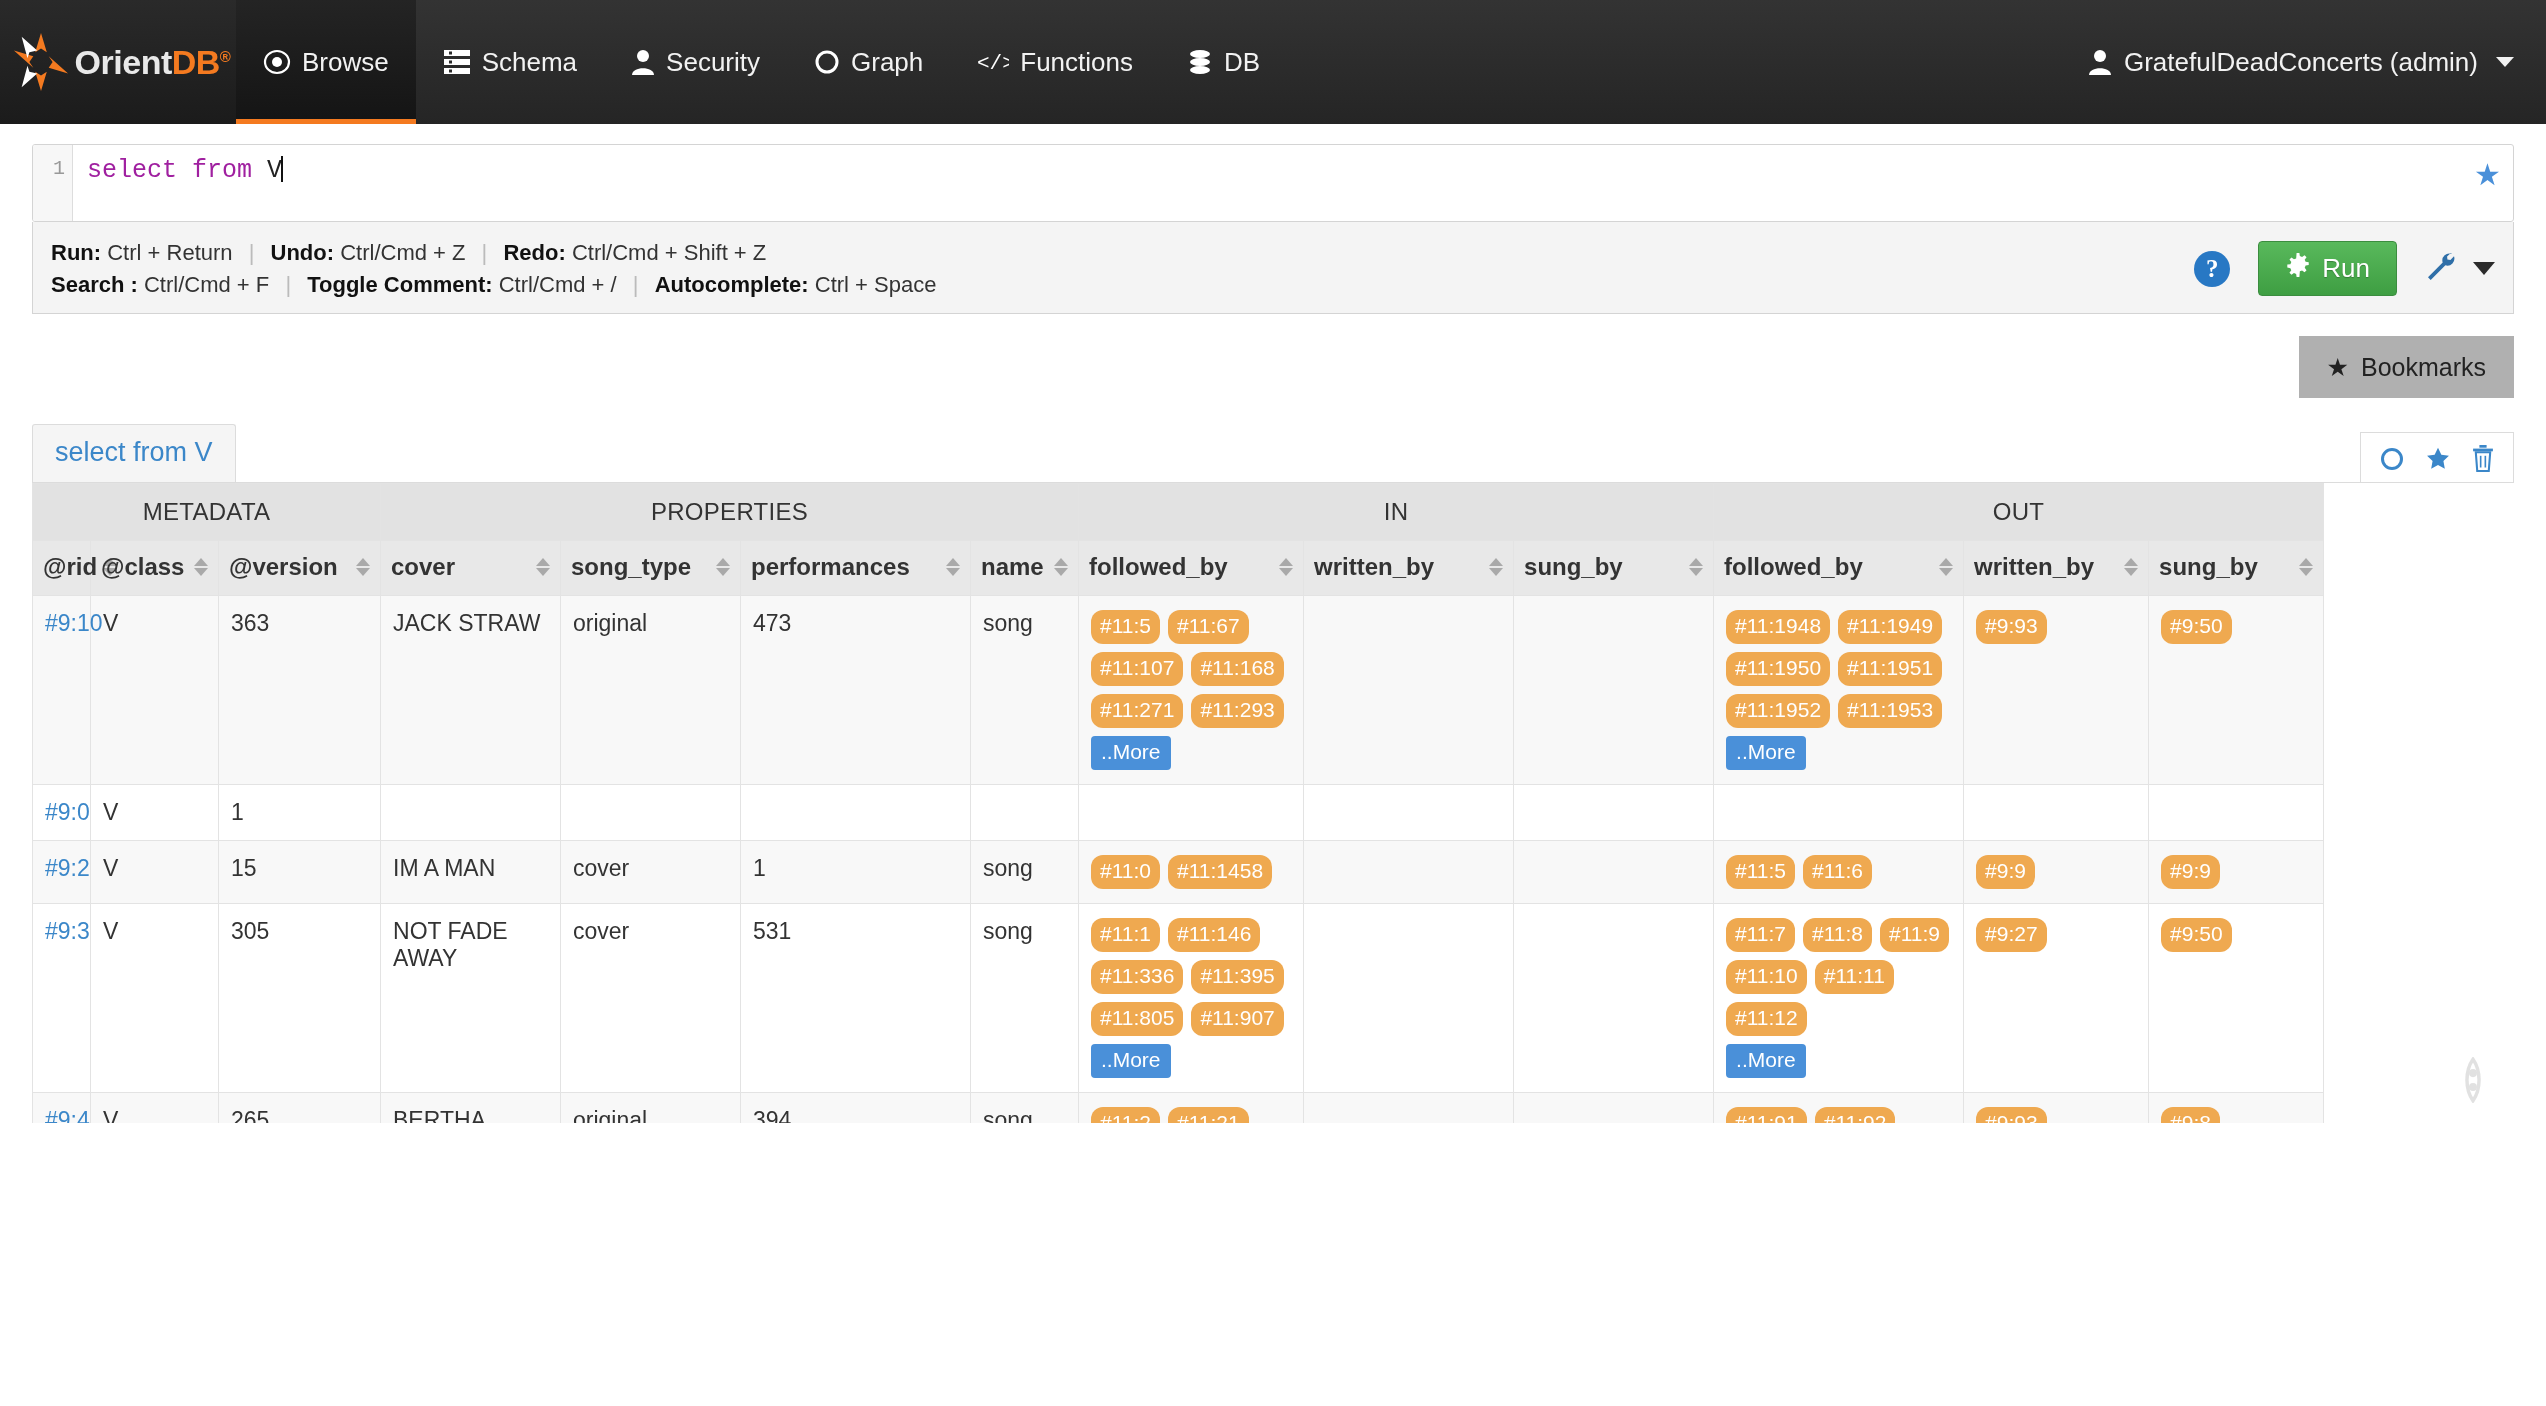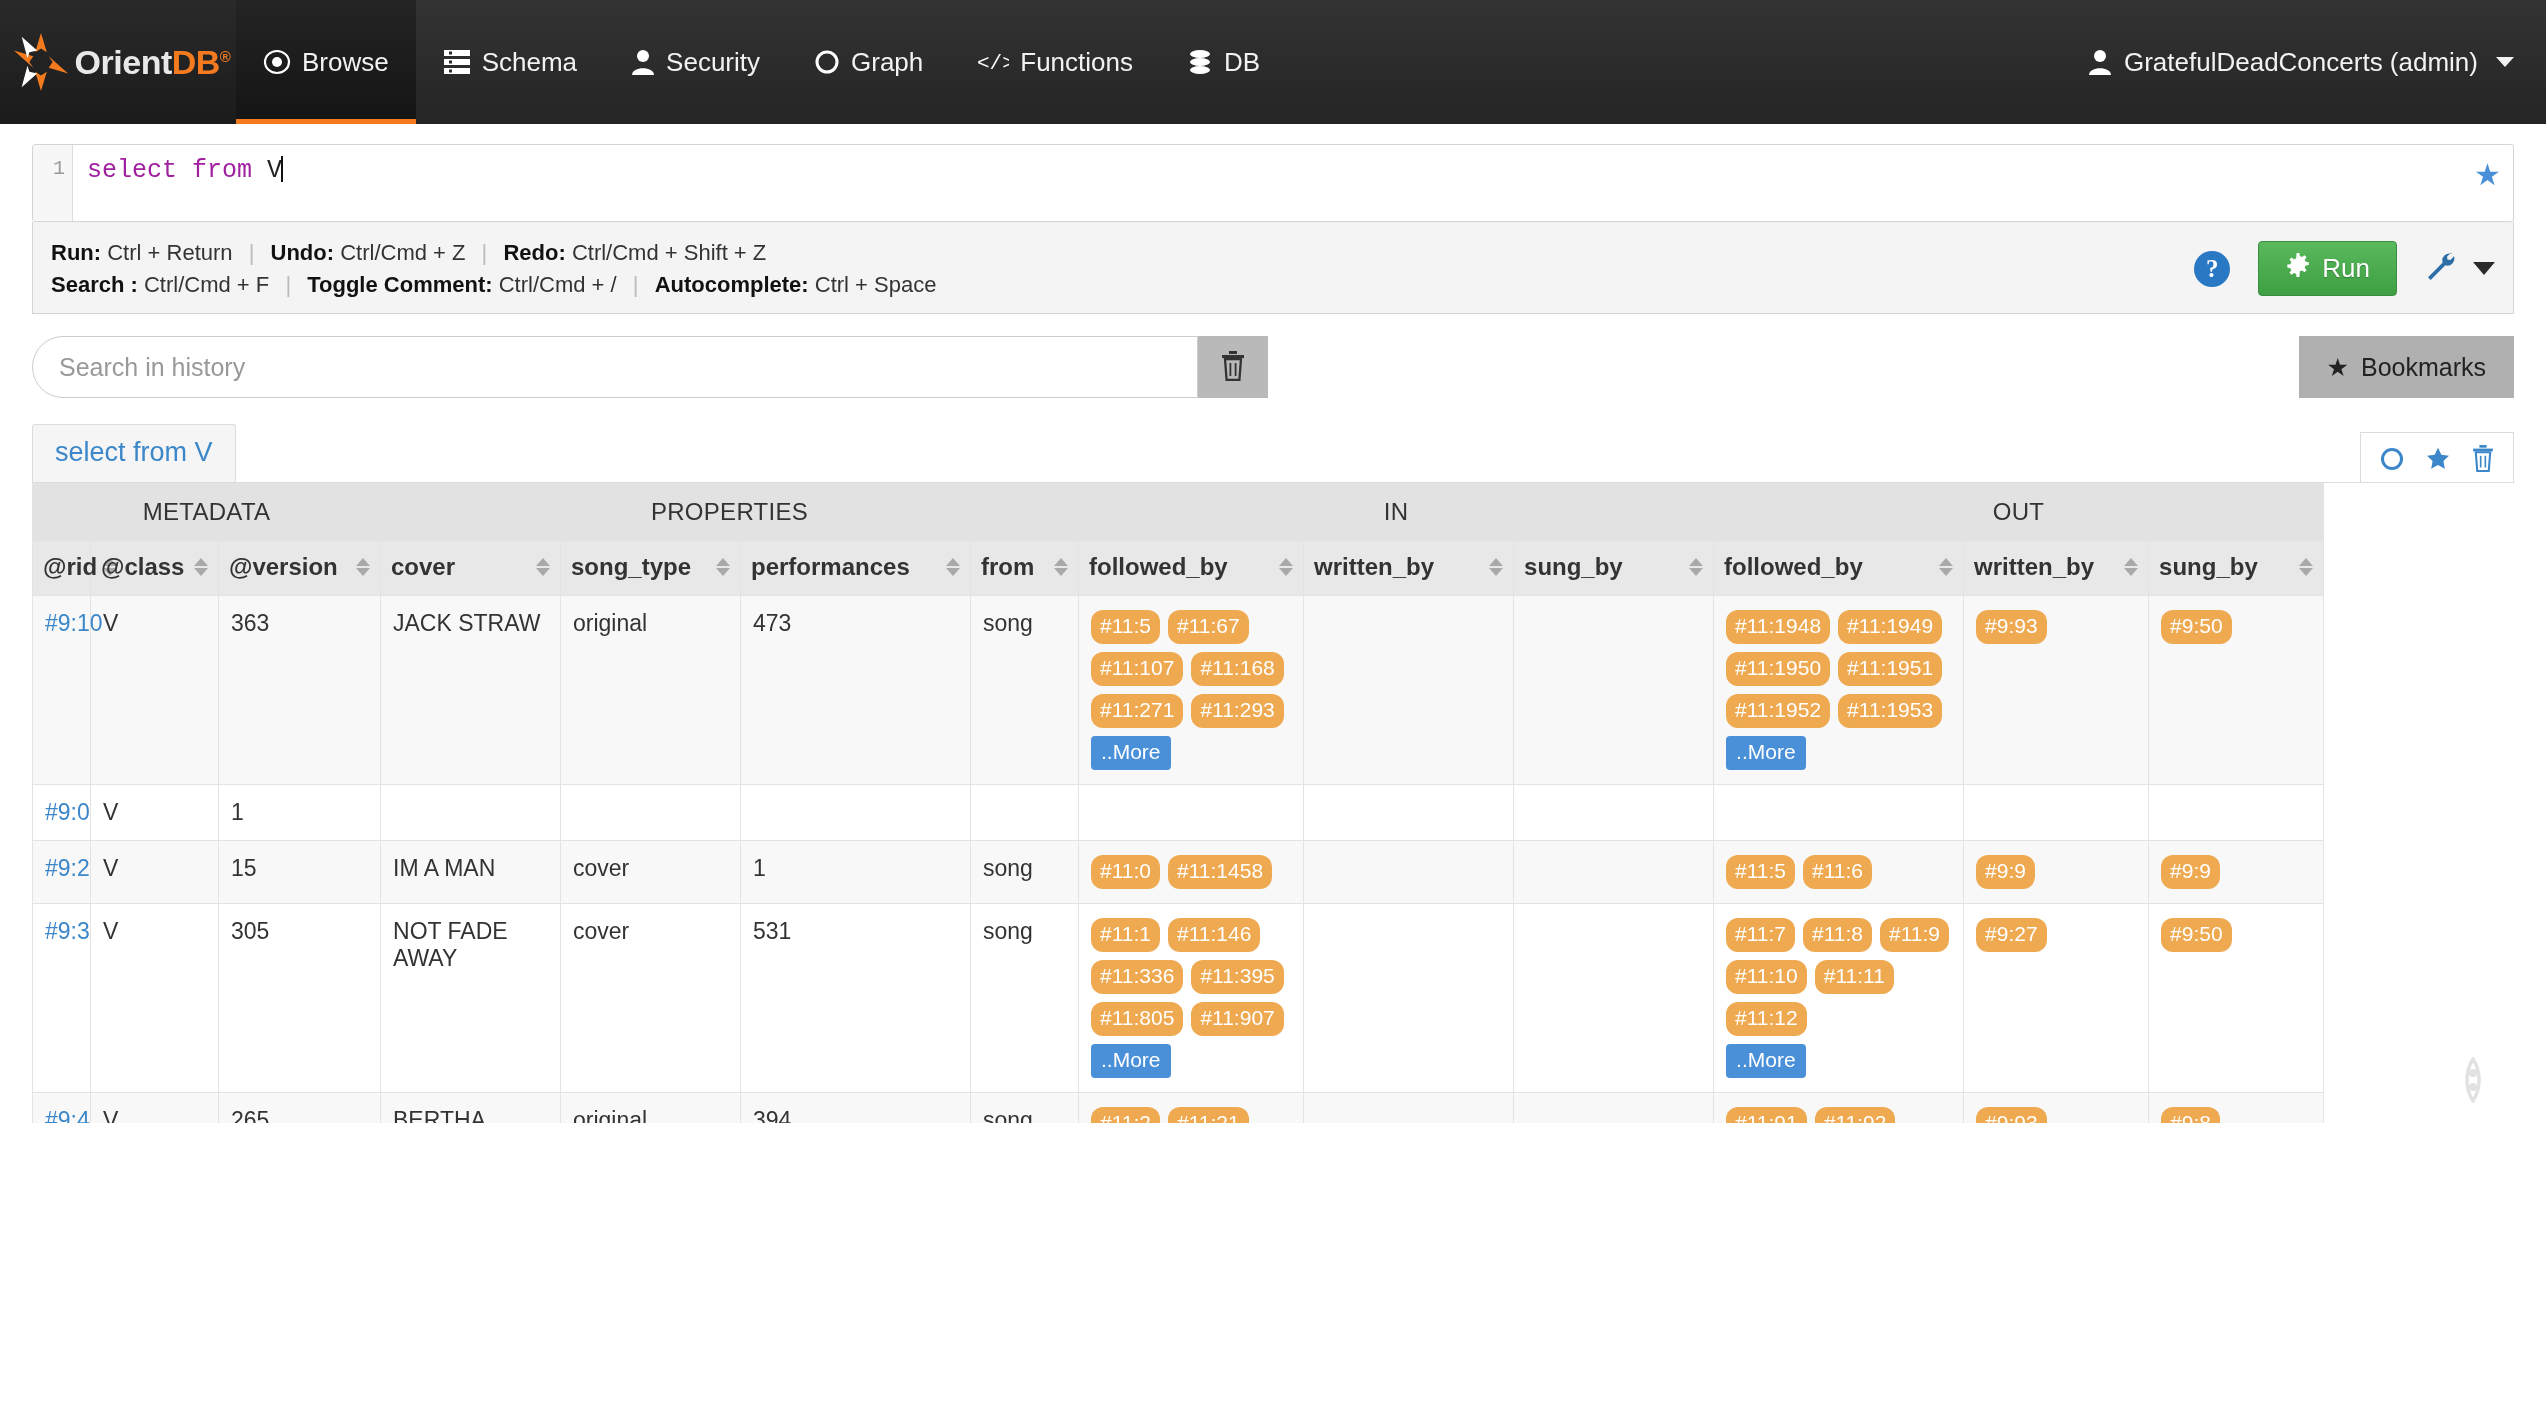--- a/index.html
+++ b/index.html
@@ -456,34 +456,20 @@
           <svg width="34" height="30" viewBox="0 0 34 30">
               <path d="M27 2a7 7 0 00-9.3 8.6L3 25.3 5.7 28l14.7-14.7A7 7 0 0029 4.3l-3.6 3.6-3-.3-.3-3L25.7 1A7 7 0 0027 2z" fill="#2f6fa8"></path>
             </svg>
         </span>
         <span class="tri-down"></span>
       </div>
     </div>
   </div>
 
   <div class="history-row">
-    <div class="hist-input-group">
-      <input class="hist-input" type="text" placeholder="Search in history" style="">
-      <button class="hist-del-btn">
-        <span>
-          <svg width="26" height="30" viewBox="0 0 26 30">
-              <rect x="9" y="0" width="8" height="3" fill="#333"></rect>
-              <rect x="2" y="4" width="22" height="3" fill="#333"></rect>
-              <path d="M5 8h16l-1.6 21H6.6z" fill="none" stroke="#333" stroke-width="2.3"></path>
-              <rect x="9.5" y="12" width="1.8" height="13" fill="#333"></rect>
-              <rect x="14.7" y="12" width="1.8" height="13" fill="#333"></rect>
-            </svg>
-        </span>
-      </button>
-    </div>
     <button class="btn-bookmarks">
       <span>★</span>
       <span>Bookmarks</span>
     </button>
   </div>
 
   <div class="tabs-row">
     <div class="q-tab">select from V</div>
     <div class="tab-actions">
       <span class="tab-ico">
@@ -582,21 +568,21 @@
               <span class="hd">
                 <span>performances</span>
                 <span class="sorter">
                   <i class="up"></i>
                   <i class="dn"></i>
                 </span>
               </span>
             </th>
             <th>
               <span class="hd">
-                <span>from</span>
+                <span>name</span>
                 <span class="sorter">
                   <i class="up"></i>
                   <i class="dn"></i>
                 </span>
               </span>
             </th>
             <th>
               <span class="hd">
                 <span>followed_by</span>
                 <span class="sorter">

